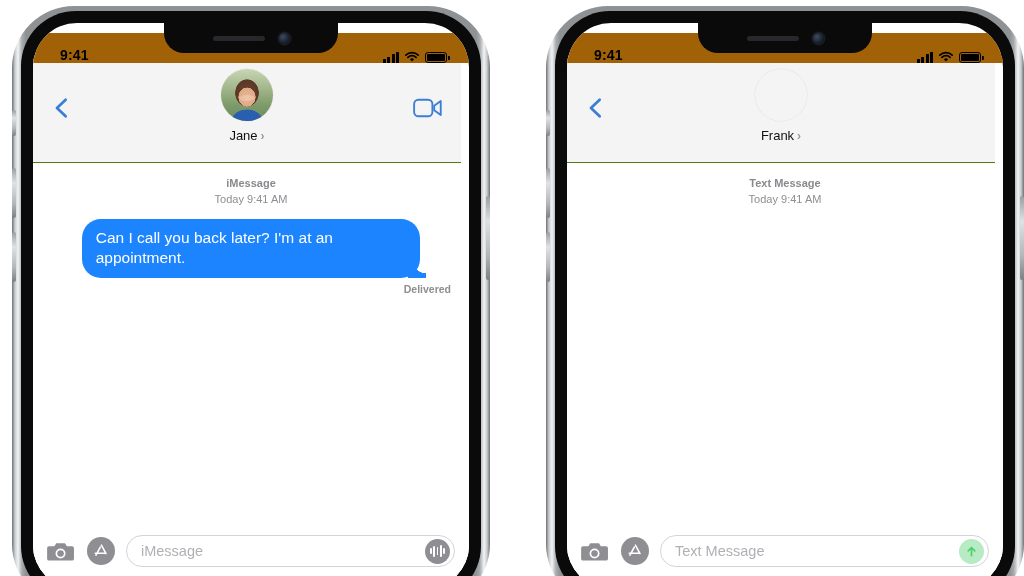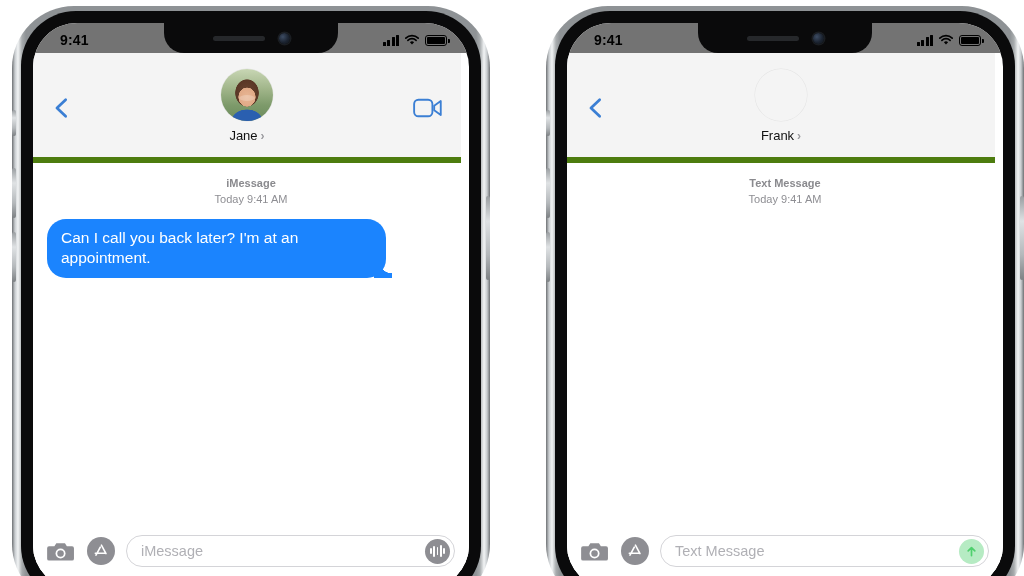--- a/index.html
+++ b/index.html
@@ -53,42 +53,42 @@
     z-index: 6;
     display: flex; align-items: center; justify-content: center; gap: 14px;
   }
   .speaker { width: 52px; height: 5px; border-radius: 3px; background: #26282b; }
   .frontcam { width: 11px; height: 11px; border-radius: 50%;
     background: radial-gradient(circle at 35% 35%, #3d4c63 0%, #1b2330 55%, #101419 100%);
     box-shadow: 0 0 0 1.5px #1a1d21; }
 
   
   .statusbar {
-    position: absolute; top: 0; left: 0; right: 0; height: 30px;
-    display: flex; align-items: center; justify-content: space-between;
+    position: absolute; top: 10px; left: 0; right: 0; height: 30px;
+    display: flex; align-items: flex-end; justify-content: space-between;
     padding: 4px 22px 0 27px;
-    background: #737373; z-index: 5;
+    background: #a16207; z-index: 5;
   }
   .clock { font-size: 14px; font-weight: bold; color: #000; letter-spacing: .2px; }
   .status-right { display: flex; align-items: center; gap: 5px; }
   .bars { display: flex; align-items: flex-end; gap: 1.5px; height: 11px; }
   .bars i { width: 3px; background: #000; border-radius: .5px; display: block; }
   .bars i:nth-child(1){height:4px;} .bars i:nth-child(2){height:6px;}
   .bars i:nth-child(3){height:8.5px;} .bars i:nth-child(4){height:11px;}
   .batt { width: 22px; height: 11px; border: 1.5px solid #000; border-radius: 3px;
     position: relative; padding: 1px; }
   .batt::after { content:""; position:absolute; right:-3.5px; top:3px;
     width:2px; height:4px; background:#000; border-radius:0 1px 1px 0; }
   .batt span { display:block; width:100%; height:100%; background:#000; border-radius:1px; }
 
   
   .navbar {
     position: absolute; top: 30px; left: 0; right: 8px; height: 110px;
     background: #f4f4f4;
-    border-bottom: 6px solid #4d7c0f;
+    border-bottom: 1px solid #4d7c0f;
   }
   .back-chevron {
     position: absolute; left: 18px; top: 44px;
     width: 22px; height: 22px; cursor: pointer;
   }
   .facetime-icon { position: absolute; right: 18px; top: 44px; width: 30px; height: 22px; cursor: pointer; }
   .contact { position: absolute; left: 0; right: 0; top: 16px; text-align: center; }
   .avatar {
     width: 52px; height: 52px; border-radius: 50%;
     margin: 0 auto 5px; overflow: hidden; position: relative;
@@ -125,21 +125,21 @@
   }
 
   
   .thread { position: absolute; top: 141px; left: 0; right: 0; bottom: 0;
     background: #fff; padding: 12px 14px 0; }
   .meta { text-align: center; font-size: 11px; color: #8e8e93; line-height: 1.45; margin-bottom: 11px; }
   .meta .kind { font-weight: 600; color: #8a8a8e; display: block; }
   .meta .when { color: #8e8e93; display: block; }
 
   .row { display: flex; }
-  .row.out { justify-content: flex-start; }
+  .row.out { justify-content: center; }
   .bubble {
     position: relative; max-width: 83%;
     padding: 9px 14px 10px; border-radius: 19px;
     font-size: 15.5px; line-height: 1.31; color: #fff;
     word-wrap: break-word;
   }
   .bubble.blue  { background: #1b84fe; }
   .bubble.green { background: #3ecd5a; }
   .bubble::after {
     content: ""; position: absolute; right: -6px; bottom: 0;
@@ -246,20 +246,21 @@
       </div>
 
       <div class="thread">
         <div class="meta">
           <span class="kind">iMessage</span>
           <span class="when">Today 9:41 AM</span>
         </div>
         <div class="row out">
           <div class="bubble blue">Can I call you back later? I'm at an appointment.</div>
         </div>
+        <div class="receipt">Delivered</div>
       </div>
 
       <div class="compose">
         <svg class="cam-icon" viewBox="0 0 30 24">
           <path d="M2 6.5 h5.6 l2-3h9l2 3H26 a2 2 0 0 1 2 2 v11 a2 2 0 0 1-2 2 H2 a2 2 0 0 1-2-2 v-11 a2 2 0 0 1 2-2 Z" fill="#8e8e93"></path>
           <circle cx="14" cy="14" r="5.2" fill="#fff"></circle>
             <circle cx="14" cy="14" r="3.4" fill="#8e8e93"></circle>
           <circle cx="24.3" cy="8.4" r="1.2" fill="#8e8e93"></circle>
         </svg>
         <div class="icon-circle">

